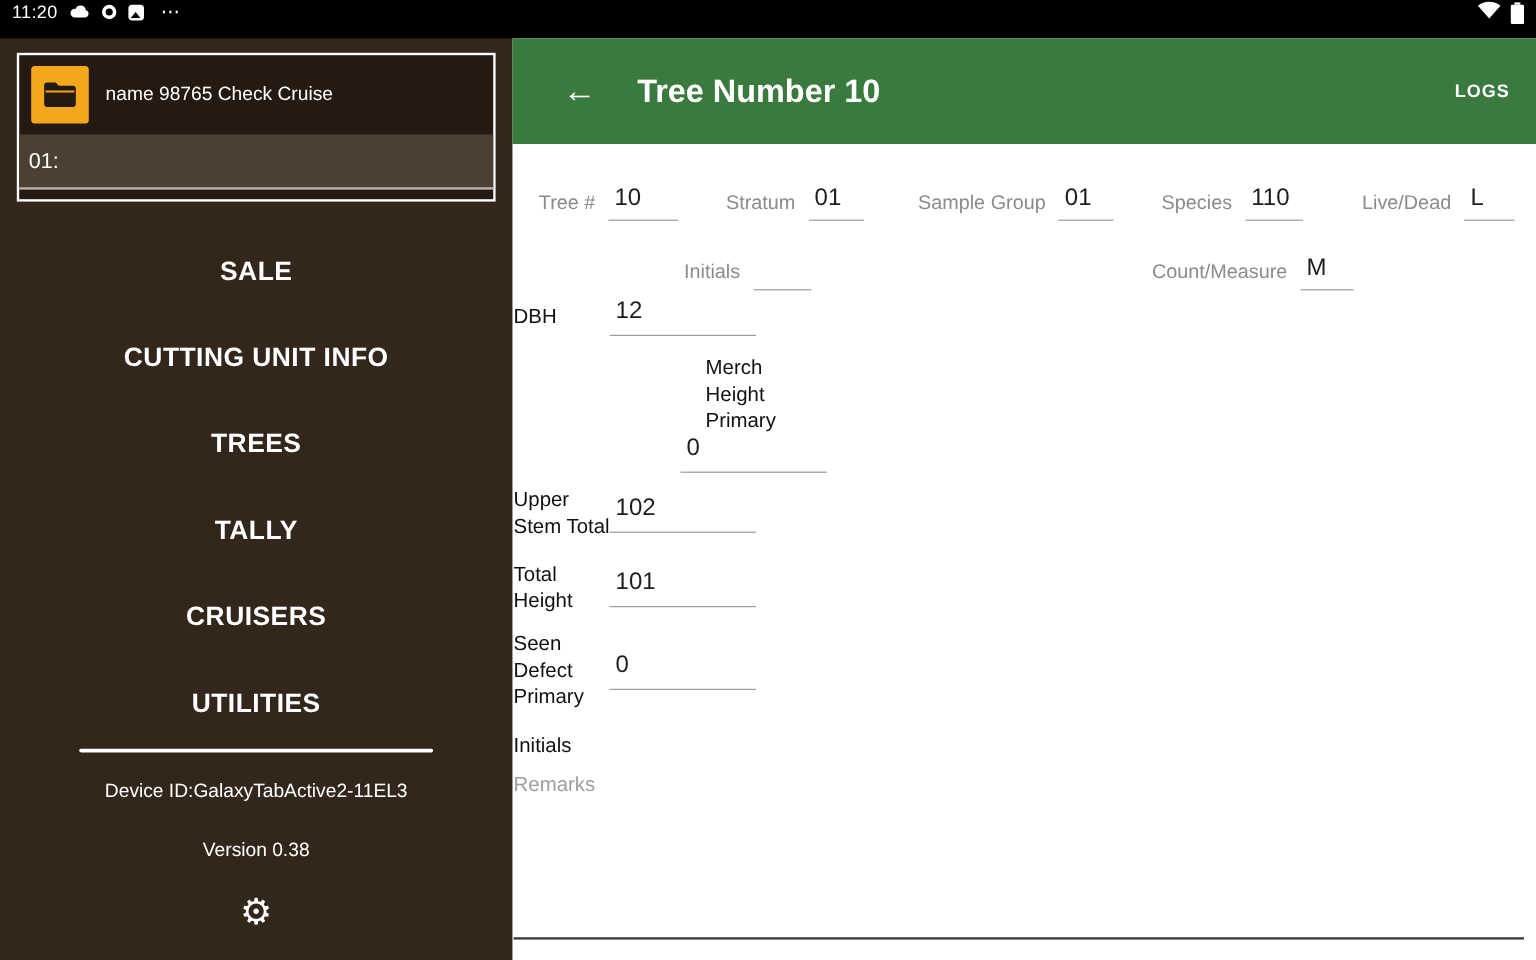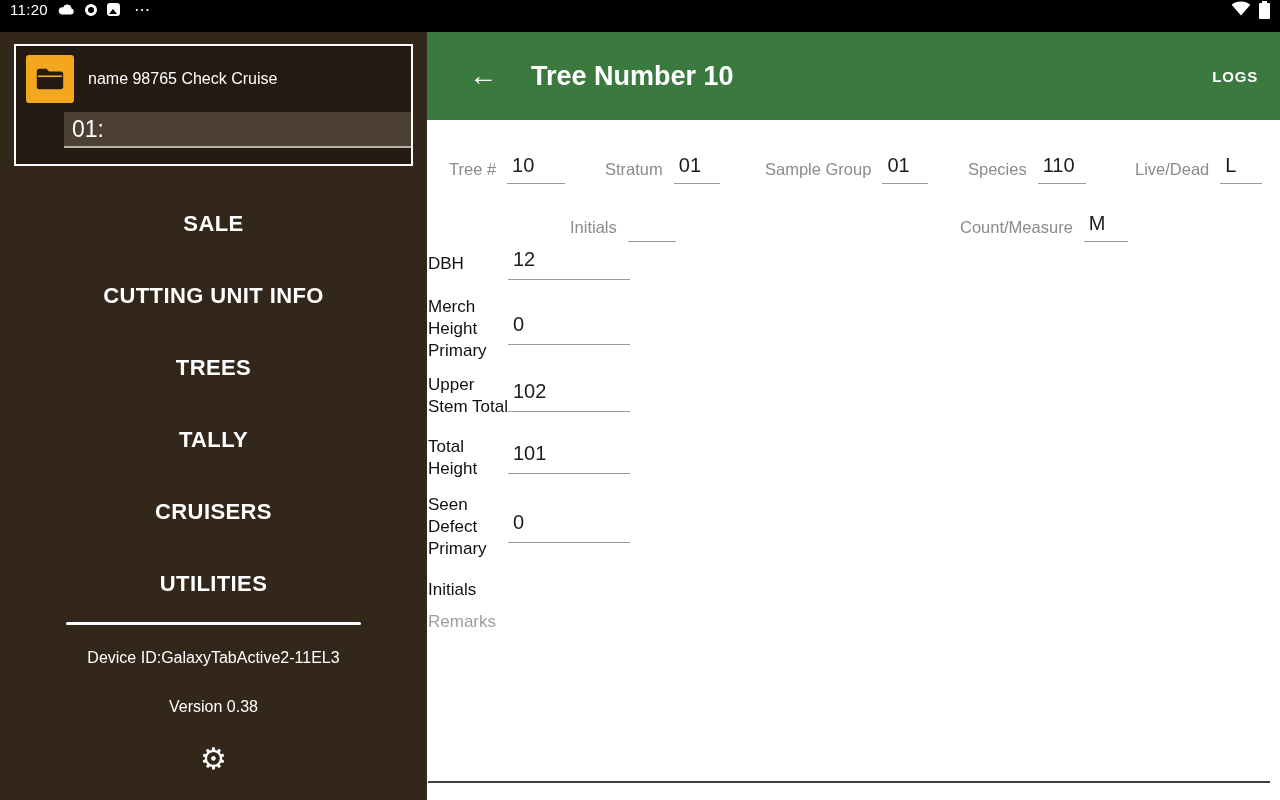--- a/index.html
+++ b/index.html
@@ -21,28 +21,28 @@
   .sb-right { margin-left:auto; display:flex; align-items:center; gap:8px; }
   .battery { width:11px; height:18px; position:relative; }
   .battery .nub { position:absolute; top:0; left:3px; width:5px; height:2px; background:#fff; }
   .battery .body { position:absolute; top:2px; left:0; width:11px; height:16px; background:#fff; border-radius:1px; }
 
   
   .app { flex:1; display:flex; height:768px; }
 
   
   .sidebar { width:427px; flex:0 0 427px; background:#33271c; color:#fff; position:relative; }
-  .sale-box { margin:12px 14px 0 14px; border:2px solid #fff; background:#241a12; padding-bottom:16px; }
+  .sale-box { margin:12px 14px 0 14px; border:2px solid #fff; background:#241a12; padding-bottom:8px; }
   .sale-top { display:flex; align-items:center; gap:14px; padding:9px 10px; }
   .folder-badge { width:48px; height:48px; background:#f2a71c; border-radius:3px;
     display:flex; align-items:center; justify-content:center; flex:0 0 48px; }
   .folder-badge svg { display:block; }
   .sale-name { font-size:16px; color:#fff; }
-  .cu-row { background:#4b4033; height:36px; display:flex; align-items:center;
-    padding-left:8px; font-size:23px; border-bottom:2px solid #b9b1a6;margin-left:48px; }
+  .cu-row { background:#4b4033; height:46px; display:flex; align-items:center;
+    padding-left:8px; font-size:18px; border-bottom:2px solid #b9b1a6; }
   .menu { margin-top:22px; }
   .menu-item { height:72px; display:flex; align-items:center; justify-content:center;
     font-size:22px; font-weight:bold; letter-spacing:.4px; cursor:pointer; }
   .sb-divider { width:295px; height:3px; background:#fff; margin:2px auto 0 auto; border-radius:2px; }
   .device-id { text-align:center; font-size:16px; margin-top:24px; }
   .version { text-align:center; font-size:16px; margin-top:31px; }
   .gear { text-align:center; font-size:30px; margin-top:26px; cursor:pointer; line-height:34px; }
 
   
   .main { flex:1; background:#fff; position:relative; width:853px; }
@@ -59,21 +59,21 @@
   .row1 { position:absolute; top:122px; left:0; right:0; height:46px; }
   .row2 { position:absolute; top:180px; left:0; right:0; height:46px; }
   .fgroup { position:absolute; display:flex; align-items:center; gap:11px; top:0; }
   .w58 { width:58px; } .w46 { width:46px; } .w48 { width:48px; } .w42 { width:42px; } .w44 { width:44px; }
 
   .fields { position:absolute; top:216px; left:1px; width:400px; }
   .field-row { display:flex; align-items:center; }
   .field-label { width:80px; font-size:17px; color:#111; line-height:22px; }
   .field-value { width:122px; border-bottom:1.5px solid #9b9b9b; font-size:20px;
     color:#1c1c1c; padding:0 2px 8px 5px; }
-  .mb16 { margin-bottom:16px; } .mb12 { margin-bottom:12px; } .mb18 { margin-bottom:18px; } .mb14 { margin-bottom:14px; }
+  .mb16 { margin-bottom:16px; } .mb12 { margin-bottom:12px;flex-direction:column; } .mb18 { margin-bottom:18px; } .mb14 { margin-bottom:14px; }
   .initials-label { font-size:17px; color:#111; margin-top:20px; }
   .remarks { font-size:17px; color:#9e9e9e; margin-top:12px; cursor:text; }
   .bottom-line { position:absolute; left:1px; right:10px; top:749px; height:2px; background:#3f3f3f; }
 </style>
 </head>
 <body>
 
 <div class="screen">
 
   <div class="status-bar">

